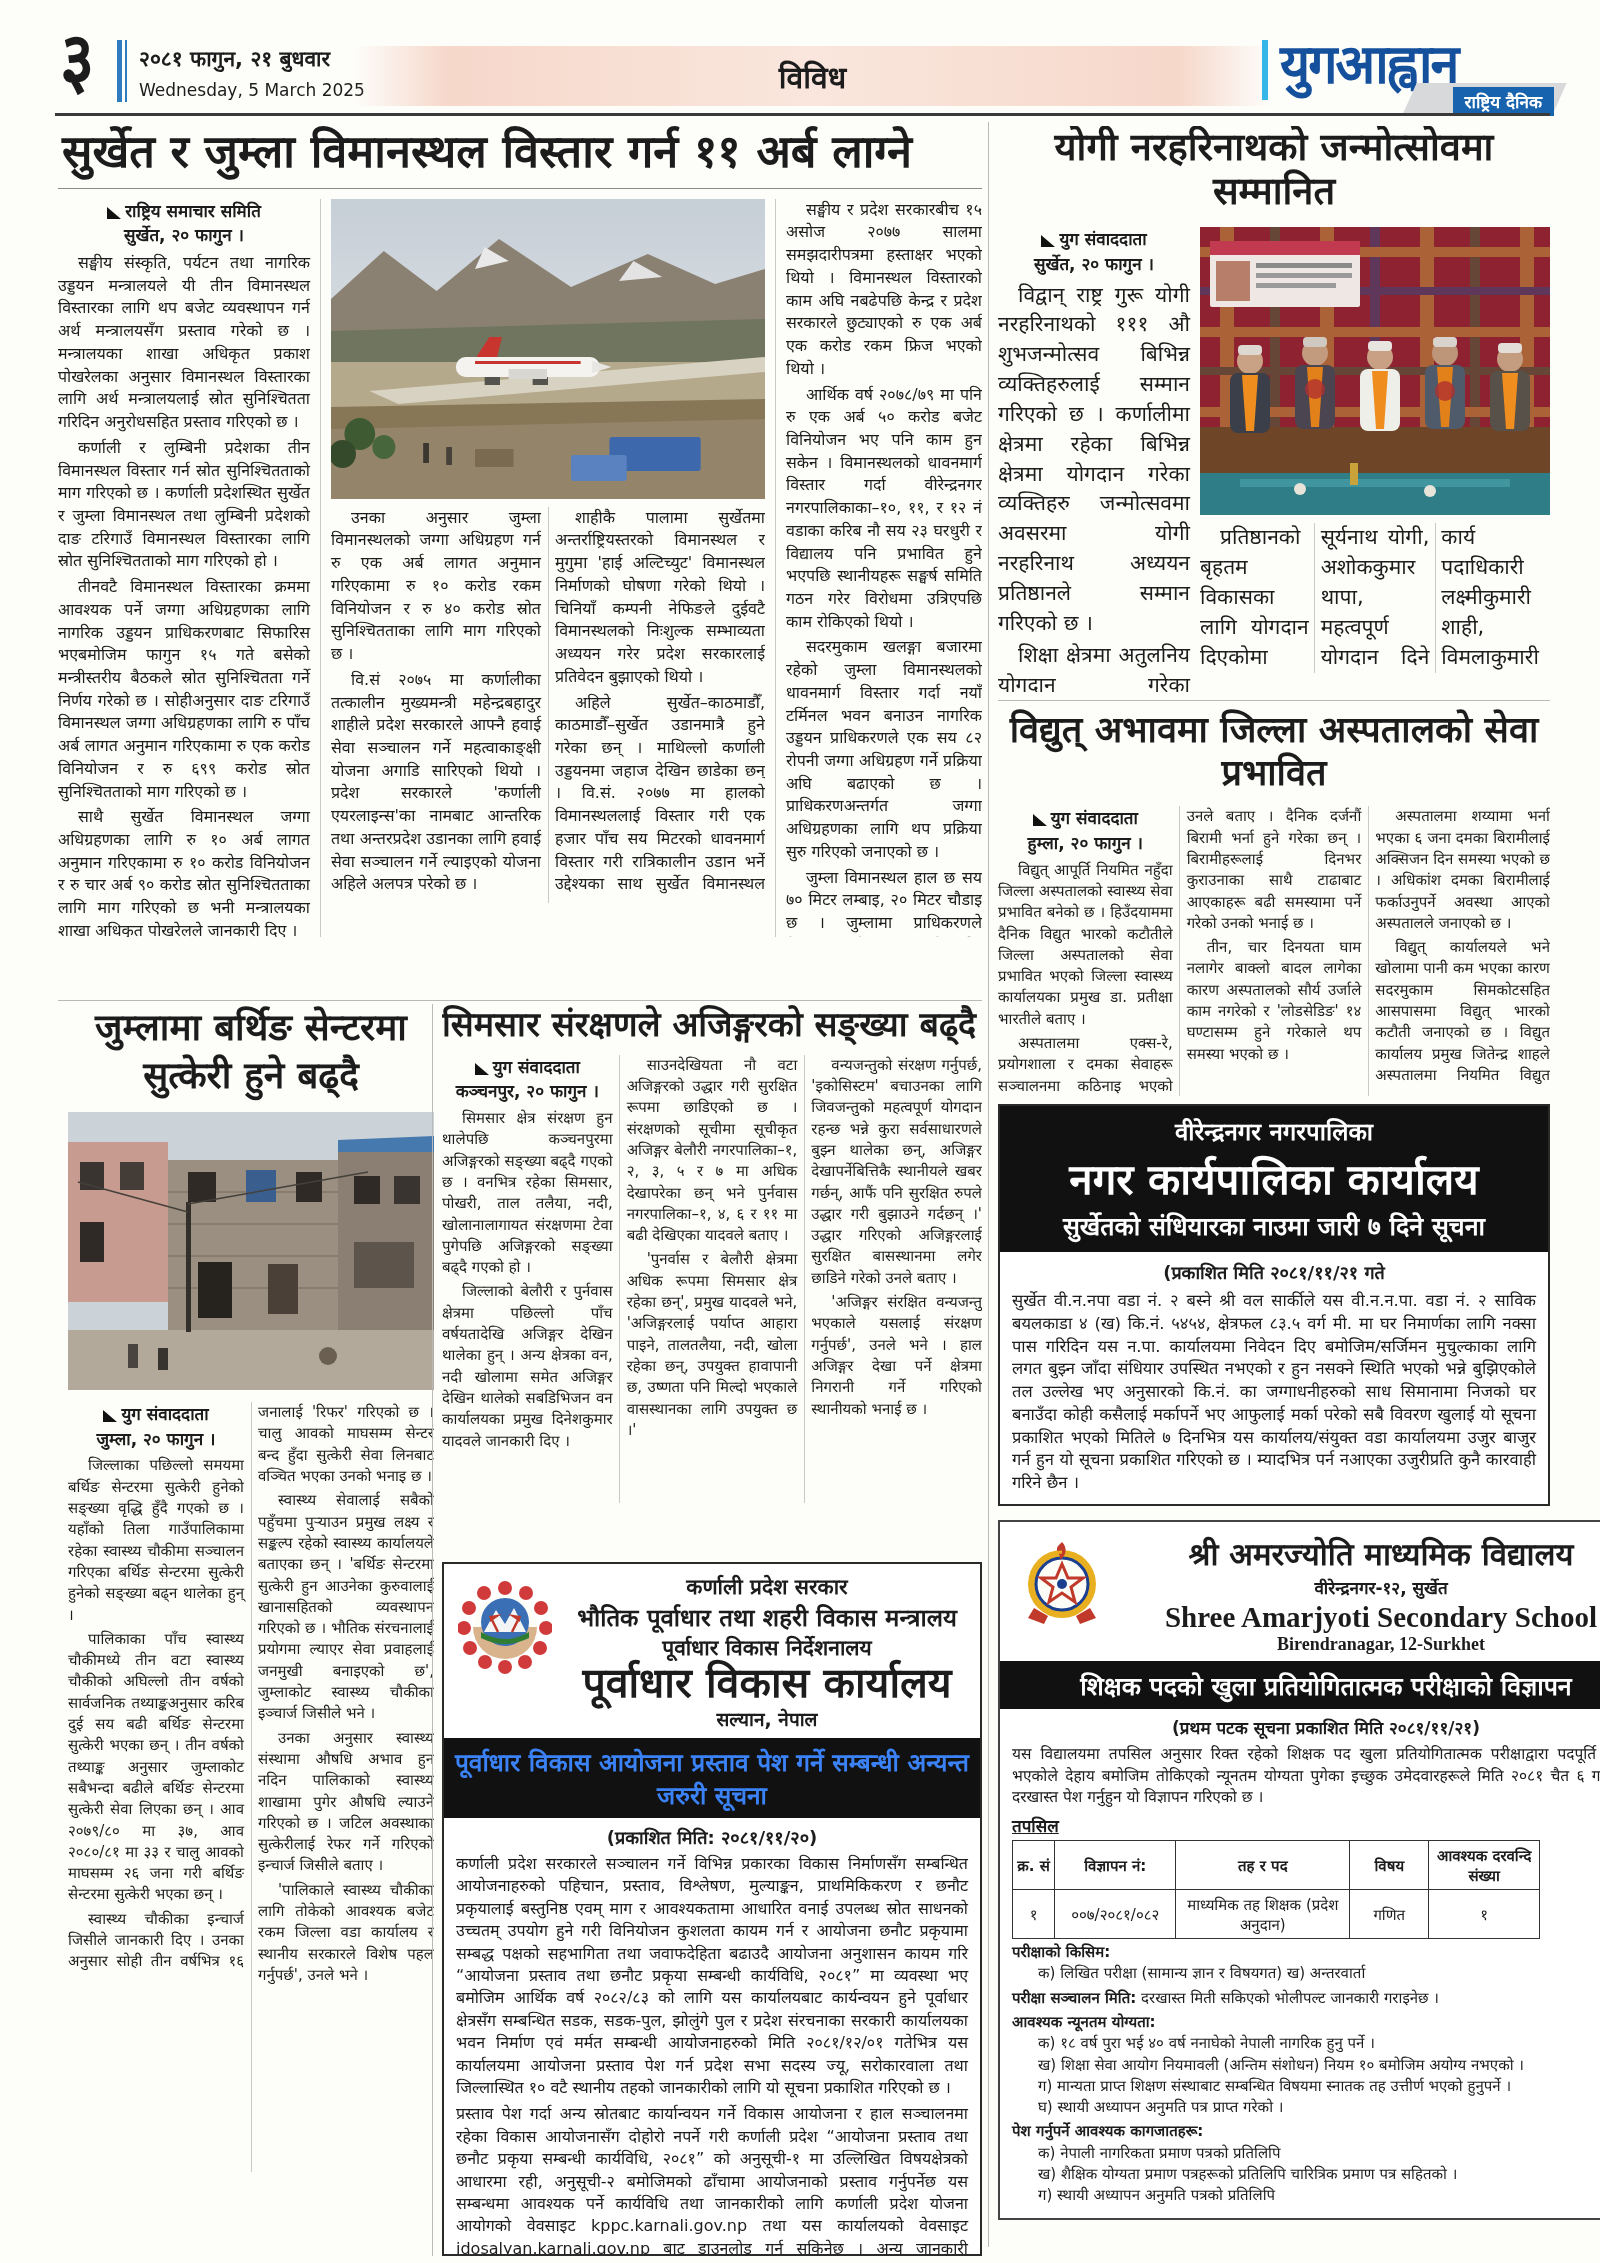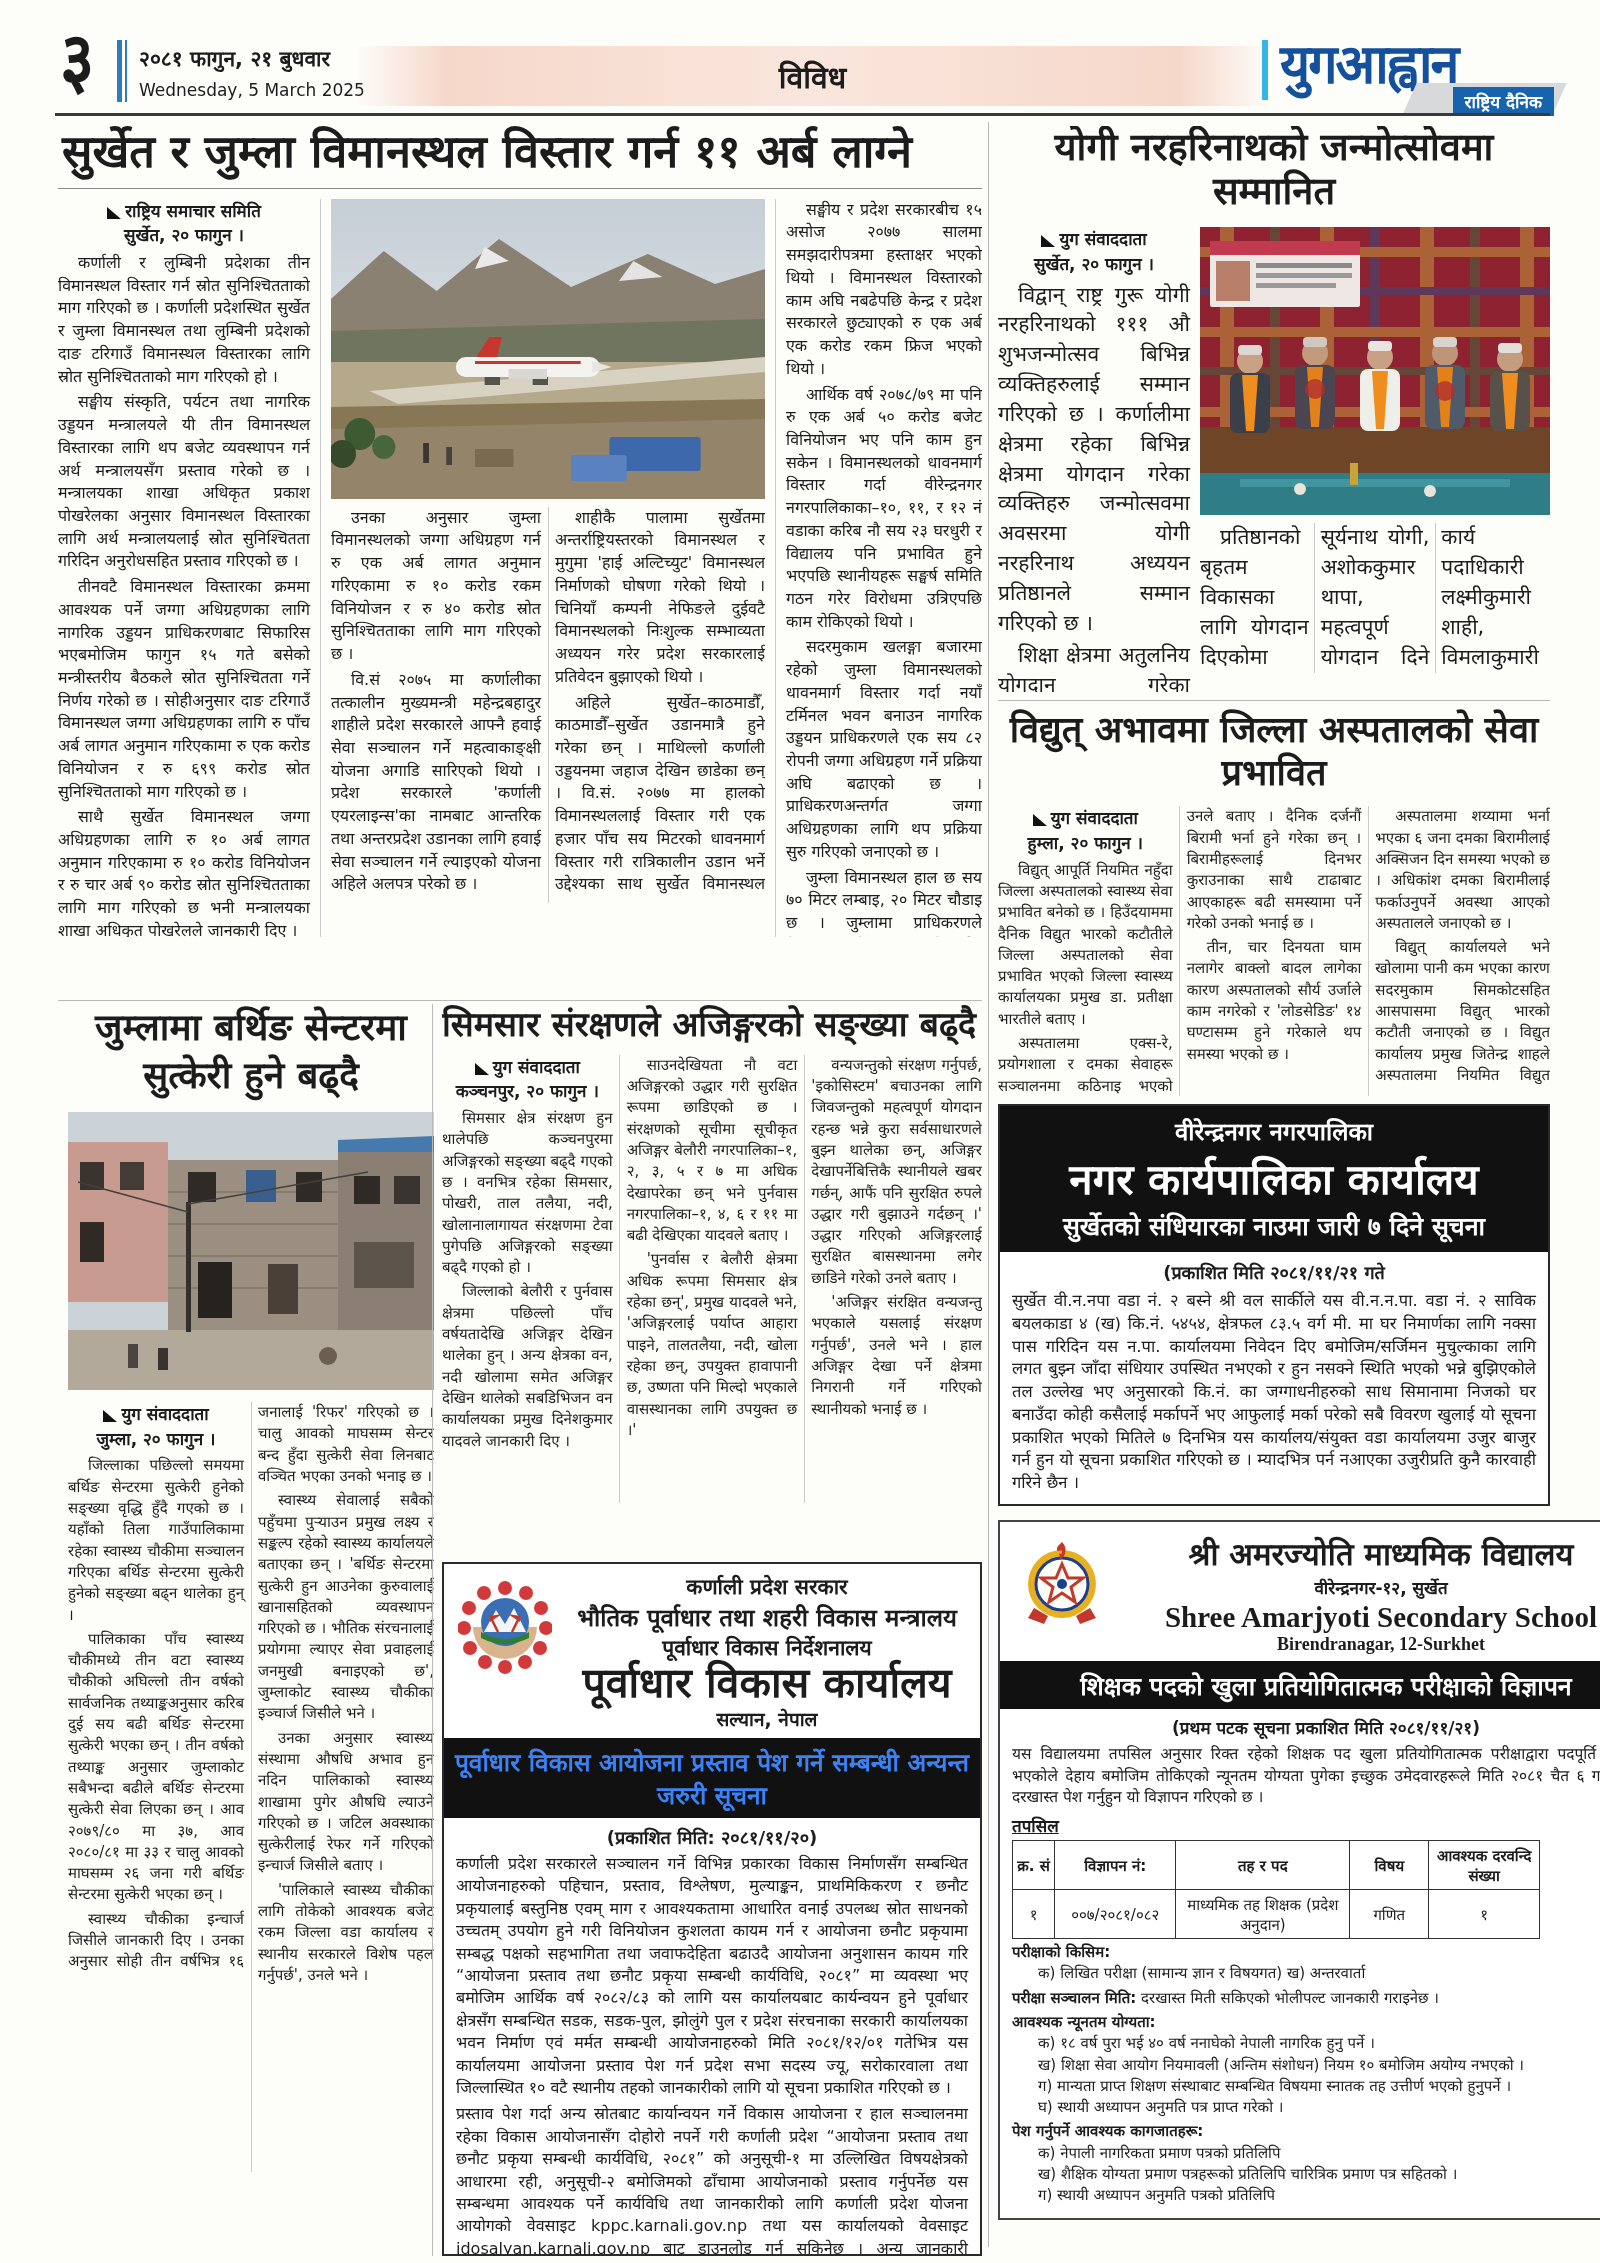--- a/index.html
+++ b/index.html
@@ -150,22 +150,22 @@
 
   <section class="art-main">
     <h1>सुर्खेत र जुम्ला विमानस्थल विस्तार गर्न ११ अर्ब लाग्ने</h1>
     <div class="cols">
       <div class="c1 body-txt">
         <div class="byline">
           <span class="tri"></span><span>राष्ट्रिय समाचार समिति</span>
           <span class="dateline">सुर्खेत, २० फागुन ।</span>
         </div>
         <div>
+            <p>सङ्घीय संस्कृति, पर्यटन तथा नागरिक उड्डयन मन्त्रालयले यी तीन विमानस्थल विस्तारका लागि थप बजेट व्यवस्थापन गर्न अर्थ मन्त्रालयसँग प्रस्ताव गरेको छ । मन्त्रालयका शाखा अधिकृत प्रकाश पोखरेलका अनुसार विमानस्थल विस्तारका लागि अर्थ मन्त्रालयलाई स्रोत सुनिश्चितता गरिदिन अनुरोधसहित प्रस्ताव गरिएको छ ।</p>
             <p>कर्णाली र लुम्बिनी प्रदेशका तीन विमानस्थल विस्तार गर्न स्रोत सुनिश्चितताको माग गरिएको छ । कर्णाली प्रदेशस्थित सुर्खेत र जुम्ला विमानस्थल तथा लुम्बिनी प्रदेशको दाङ टरिगाउँ विमानस्थल विस्तारका लागि स्रोत सुनिश्चितताको माग गरिएको हो ।</p>
-            <p>सङ्घीय संस्कृति, पर्यटन तथा नागरिक उड्डयन मन्त्रालयले यी तीन विमानस्थल विस्तारका लागि थप बजेट व्यवस्थापन गर्न अर्थ मन्त्रालयसँग प्रस्ताव गरेको छ । मन्त्रालयका शाखा अधिकृत प्रकाश पोखरेलका अनुसार विमानस्थल विस्तारका लागि अर्थ मन्त्रालयलाई स्रोत सुनिश्चितता गरिदिन अनुरोधसहित प्रस्ताव गरिएको छ ।</p>
             <p>तीनवटै विमानस्थल विस्तारका क्रममा आवश्यक पर्ने जग्गा अधिग्रहणका लागि नागरिक उड्डयन प्राधिकरणबाट सिफारिस भएबमोजिम फागुन १५ गते बसेको मन्त्रीस्तरीय बैठकले स्रोत सुनिश्चितता गर्ने निर्णय गरेको छ । सोहीअनुसार दाङ टरिगाउँ विमानस्थल जग्गा अधिग्रहणका लागि रु पाँच अर्ब लागत अनुमान गरिएकामा रु एक करोड विनियोजन र रु ६९९ करोड स्रोत सुनिश्चितताको माग गरिएको छ ।</p>
             <p>साथै सुर्खेत विमानस्थल जग्गा अधिग्रहणका लागि रु १० अर्ब लागत अनुमान गरिएकामा रु १० करोड विनियोजन र रु चार अर्ब ९० करोड स्रोत सुनिश्चितताका लागि माग गरिएको छ भनी मन्त्रालयका शाखा अधिकृत पोखरेलले जानकारी दिए ।</p>
           </div>
       </div>
       <div class="cmid">
         <div class="photo" style="height:300px">
           <svg viewBox="0 0 452 300" preserveAspectRatio="none">
             <defs>
               <linearGradient id="sky" x1="0" y1="0" x2="0" y2="1">
                 <stop offset="0" stop-color="#c6ced6"></stop>

